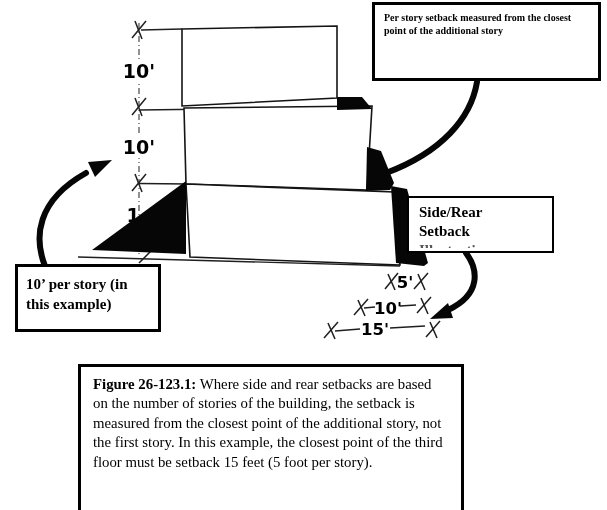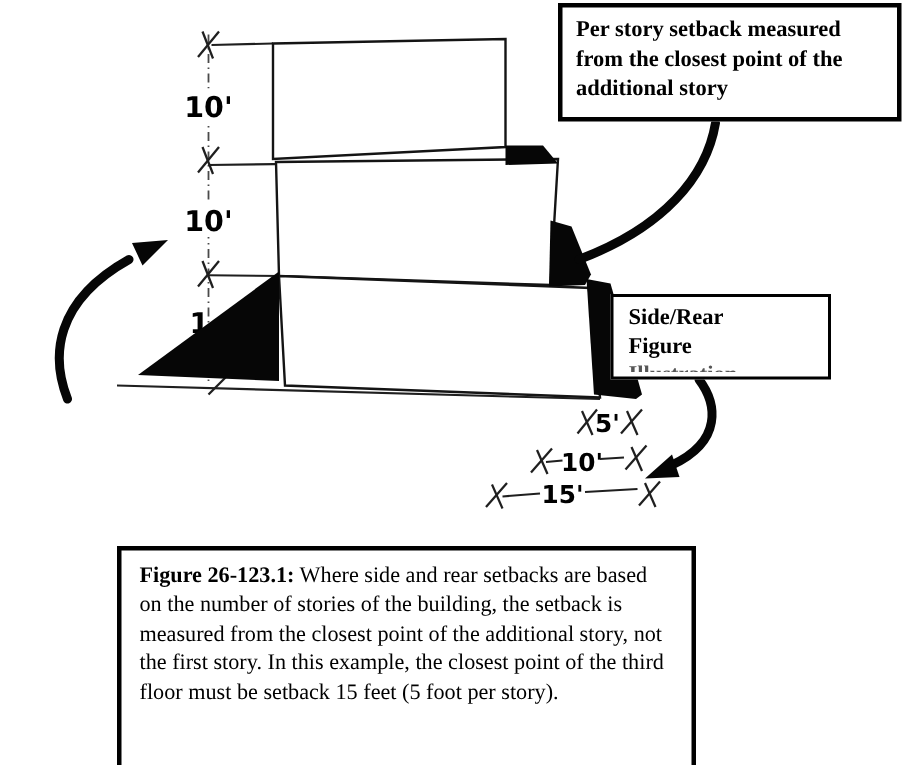--- a/index.html
+++ b/index.html
@@ -14,21 +14,21 @@
   .solid{fill:#060606;stroke:none;}
   .tick{stroke:#1f1f1f;stroke-width:1.5;fill:none;}
   .thick{stroke:#060606;stroke-width:6;fill:none;stroke-linecap:round;}
   .dimtext{font-family:"DejaVu Sans",sans-serif;font-weight:bold;fill:#000;}
   .dimL{font-size:19px;}
   .dimS{font-size:16.5px;}
 
   
   .callout{position:absolute;background:#fff;border:3px solid #000;box-sizing:border-box;
            font-weight:bold;line-height:1.3;}
-  .cb1{left:372px;top:2px;width:229px;height:79px;padding:6px 9px;font-size:15px;}
+  .cb1{left:372px;top:2px;width:229px;height:79px;padding:6px 9px;font-size:10px;}
   .cb2{left:407px;top:196px;width:147px;height:57px;padding:5px 10px;font-size:15px;border-width:2px;}
   .cb2 .ln{display:block;height:19px;line-height:19px;}
   .cb2 .ln3{height:7px;overflow:hidden;color:#2c2c2c;opacity:.8;}
   .cb3{left:15px;top:264px;width:146px;height:68px;padding:8px 8px;font-size:15px;}
   .caption-box{position:absolute;left:78px;top:364px;width:386px;height:155px;
                background:#fff;border:3px solid #000;box-sizing:border-box;
                padding:8px 12px;font-size:14.8px;line-height:1.31;font-weight:normal;}
   .caption-box b{font-weight:bold;}
 </style>
 </head>
@@ -114,23 +114,26 @@
       <polygon class="solid" points="430,319 448,303 453,318"></polygon>
     </g>
   </svg>
 
   <div class="callout cb1">
     <span>Per story setback measured from the closest point of the additional story</span>
   </div>
 
   <div class="callout cb2">
     <span class="ln">Side/Rear</span>
-    <span class="ln">Figure</span>
+    <span class="ln">Setback</span>
     <span class="ln ln3">Illustration</span>
   </div>
 
+  <div class="callout cb3">
+    <span>10’ per story (in this example)</span>
+  </div>
 
   <div class="caption-box">
     <b>Figure 26-123.1:</b>
     <span>Where side and rear setbacks are based on the number of stories of the building, the setback is measured from the closest point of the additional story, not the first story.  In this example, the closest point of the third floor must be setback 15 feet (5 foot per story).</span>
   </div>
 
 </div>
 
 </body></html>

